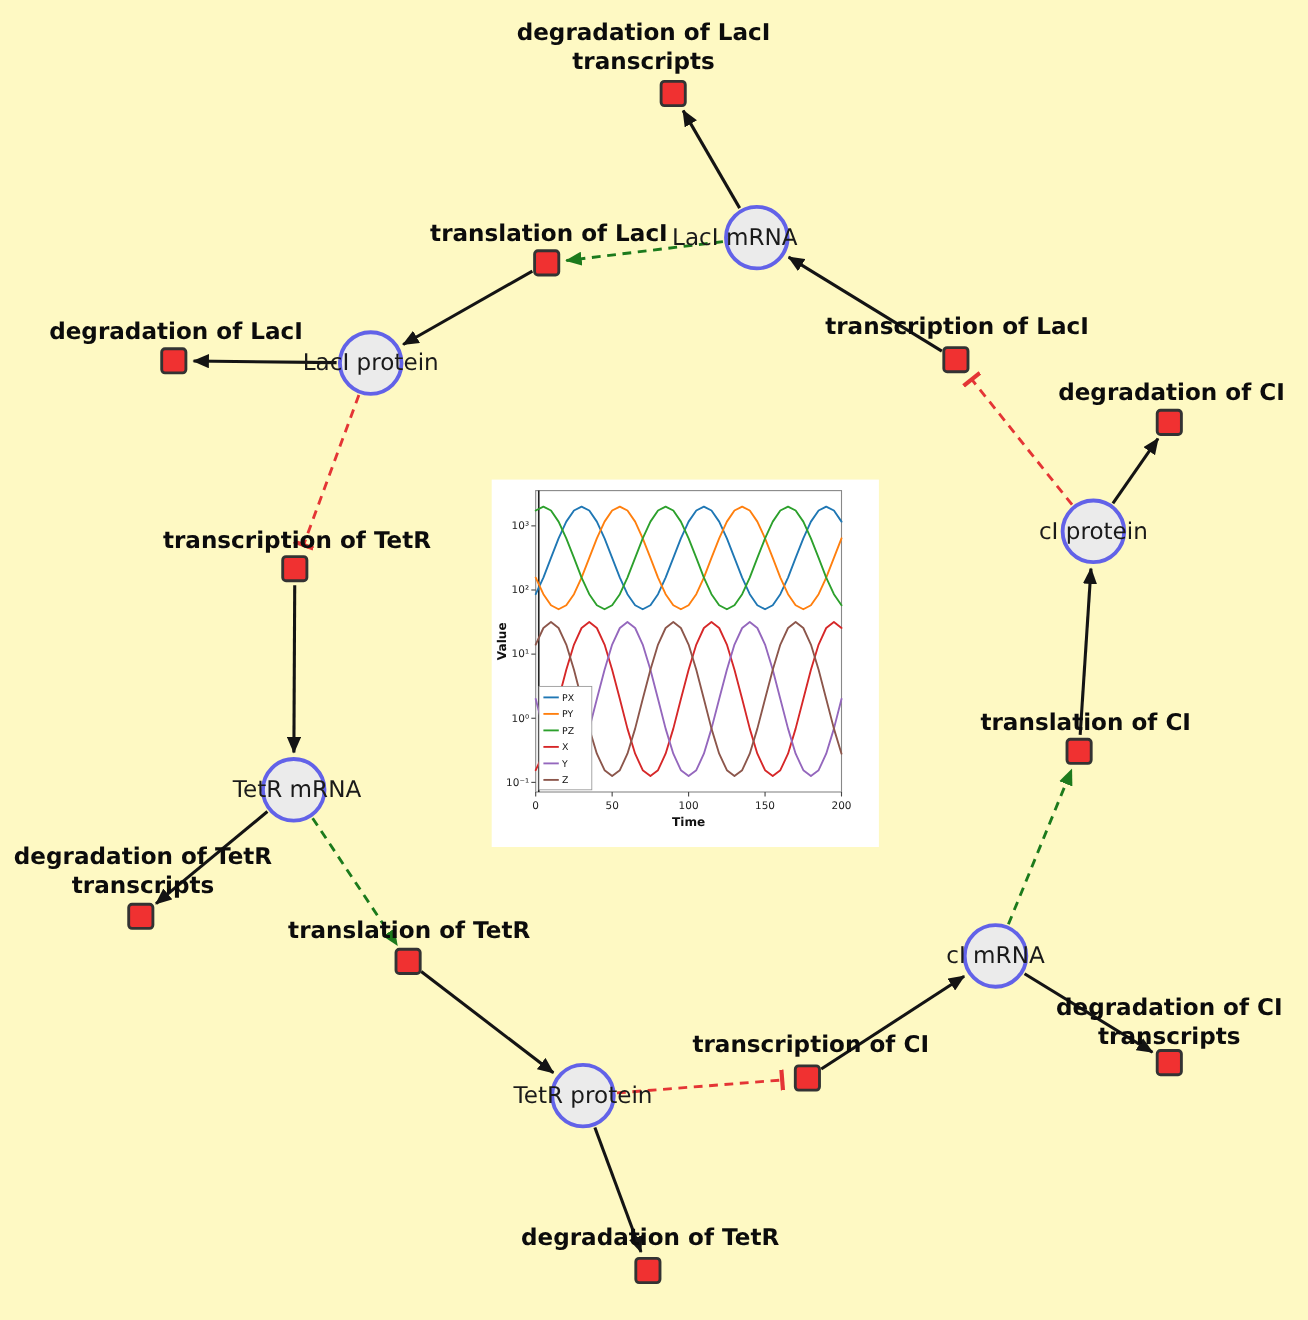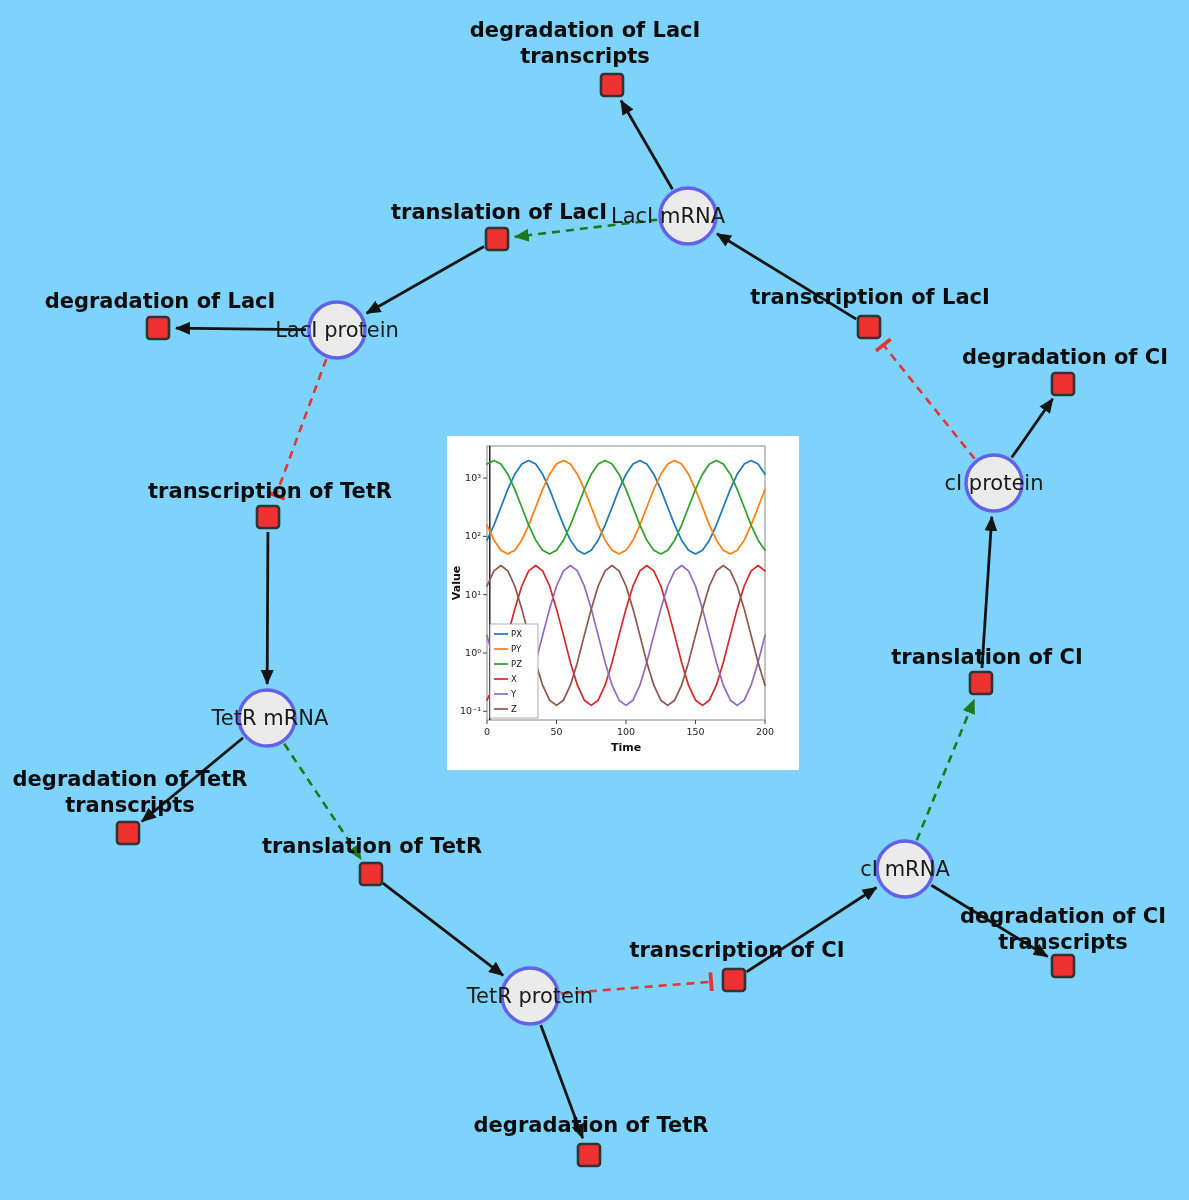--- a/index.html
+++ b/index.html
@@ -1,16 +1,16 @@
 <!DOCTYPE html>
 <html><head>
 <meta charset="utf-8">
 <style>
   html,body{margin:0;padding:0;background:#ffffff;font-family:"DejaVu Sans",sans-serif;}
-  #app{position:relative;width:1189px;height:1200px;background:#7dd3fc;overflow:hidden;}
+  #app{position:relative;width:1189px;height:1200px;background:#fef9c3;overflow:hidden;}
   svg{font-family:"DejaVu Sans",sans-serif;}
   .species-label{font-size:21px;fill:#1a1a1a;}
   .reaction-label{font-size:21px;font-weight:bold;fill:#0c0c0c;}
   #inset{position:absolute;left:447px;top:436px;width:352px;height:334px;background:#ffffff;}
   .tick-label{font-size:9.5px;fill:#222222;}
   .axis-label{font-size:11px;font-weight:bold;fill:#111111;}
   .legend-label{font-size:8.5px;fill:#111111;}
 </style>
 </head>
 <body>

